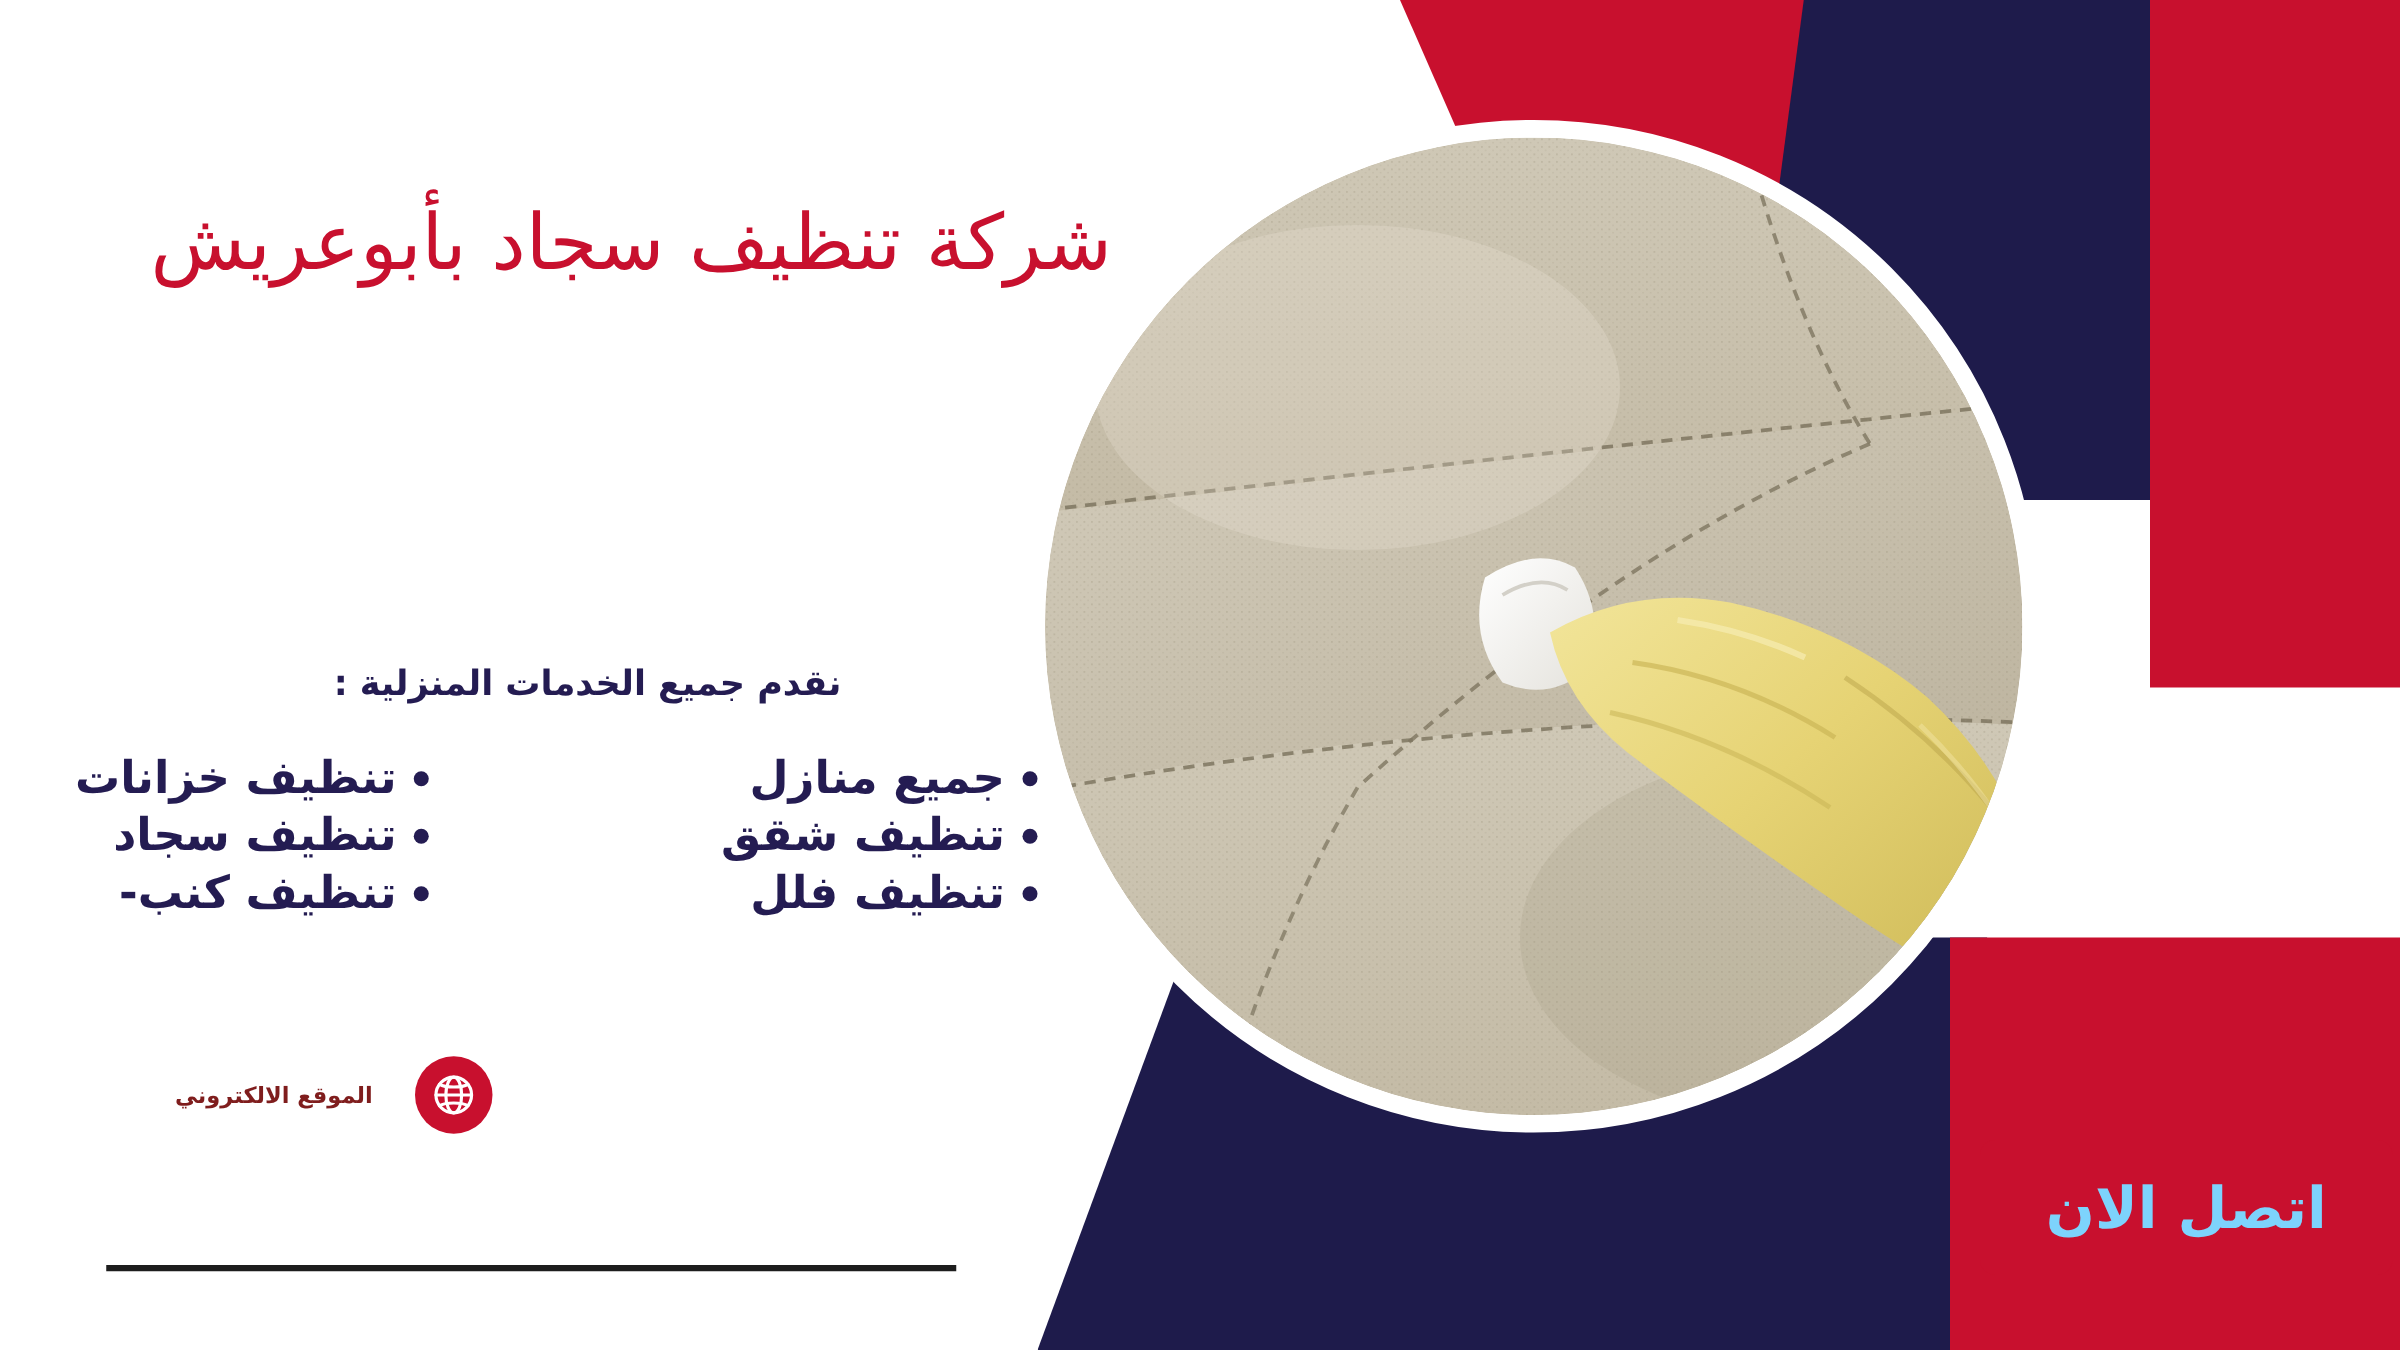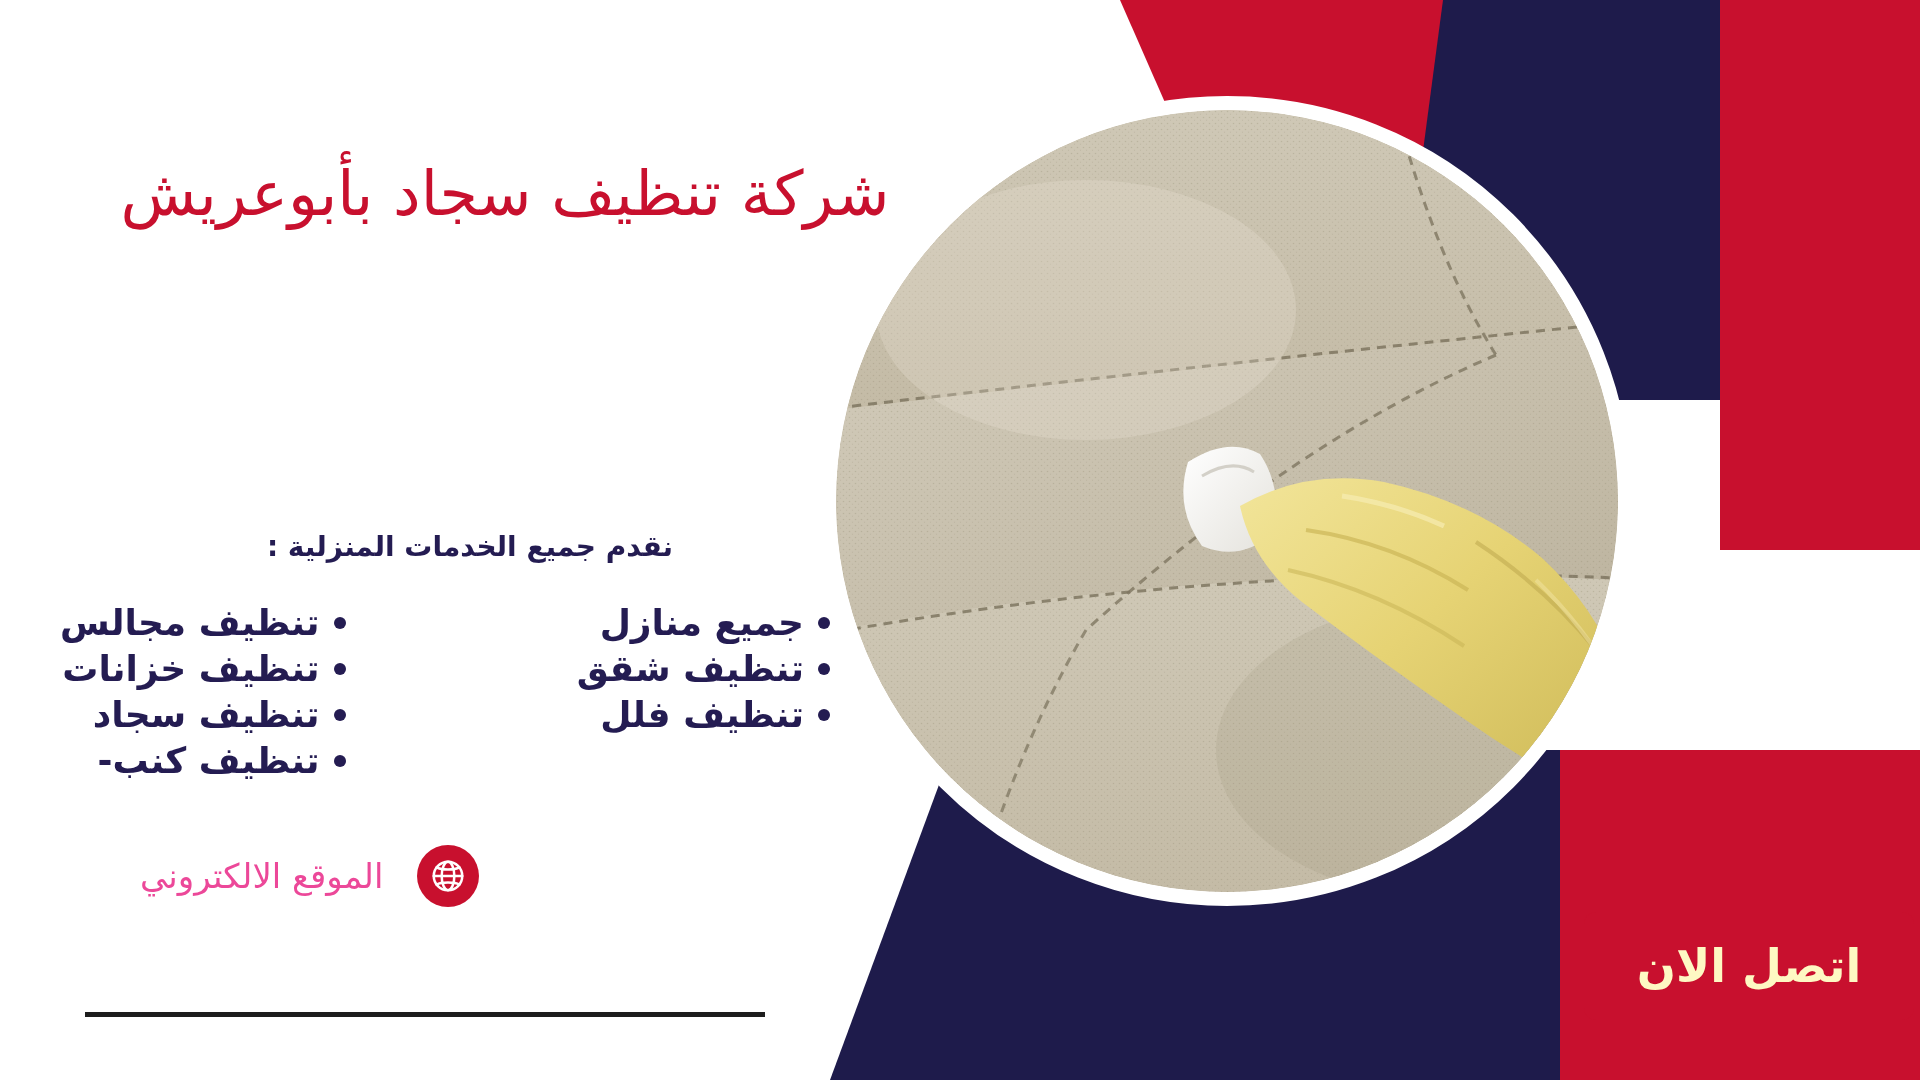--- a/index.html
+++ b/index.html
@@ -160,42 +160,42 @@
   .globe-badge {
     width: 62px; height: 62px;
     border-radius: 50%;
     background: #C8102E;
     display: flex;
     align-items: center;
     justify-content: center;
     flex: 0 0 auto;
   }
   .web-label {
-    color: #ec4899;
-    font-size: 34px;
-    font-weight: normal;
+    color: #7f1d1d;
+    font-size: 18px;
+    font-weight: bold;
     white-space: nowrap;
   }
 
   .rule {
     position: absolute;
     left: 85px; top: 1012px;
     width: 680px; height: 5px;
     background: #1d1d1d;
   }
 
   
   .cta {
     position: absolute;
     left: 1584px; top: 912px;
     width: 330px; height: 108px;
     background: #C8102E;
     border: none;
     border-radius: 12px;
-    color: #fef9c3;
+    color: #7dd3fc;
     font-size: 46px;
     font-weight: bold;
     display: flex;
     align-items: center;
     justify-content: center;
     direction: rtl;
     cursor: pointer;
     font-family: "DejaVu Sans", "Liberation Sans", sans-serif;
   }
 </style>
@@ -299,24 +299,20 @@
       </li>
       <li>
         <span class="bullet"></span>
         <span>تنظيف فلل</span>
       </li>
     </ul>
 
     <ul class="list-col">
       <li>
         <span class="bullet"></span>
-        <span>تنظيف مجالس</span>
-      </li>
-      <li>
-        <span class="bullet"></span>
         <span>تنظيف خزانات</span>
       </li>
       <li>
         <span class="bullet"></span>
         <span>تنظيف سجاد</span>
       </li>
       <li>
         <span class="bullet"></span>
         <span>تنظيف كنب-</span>
       </li>

